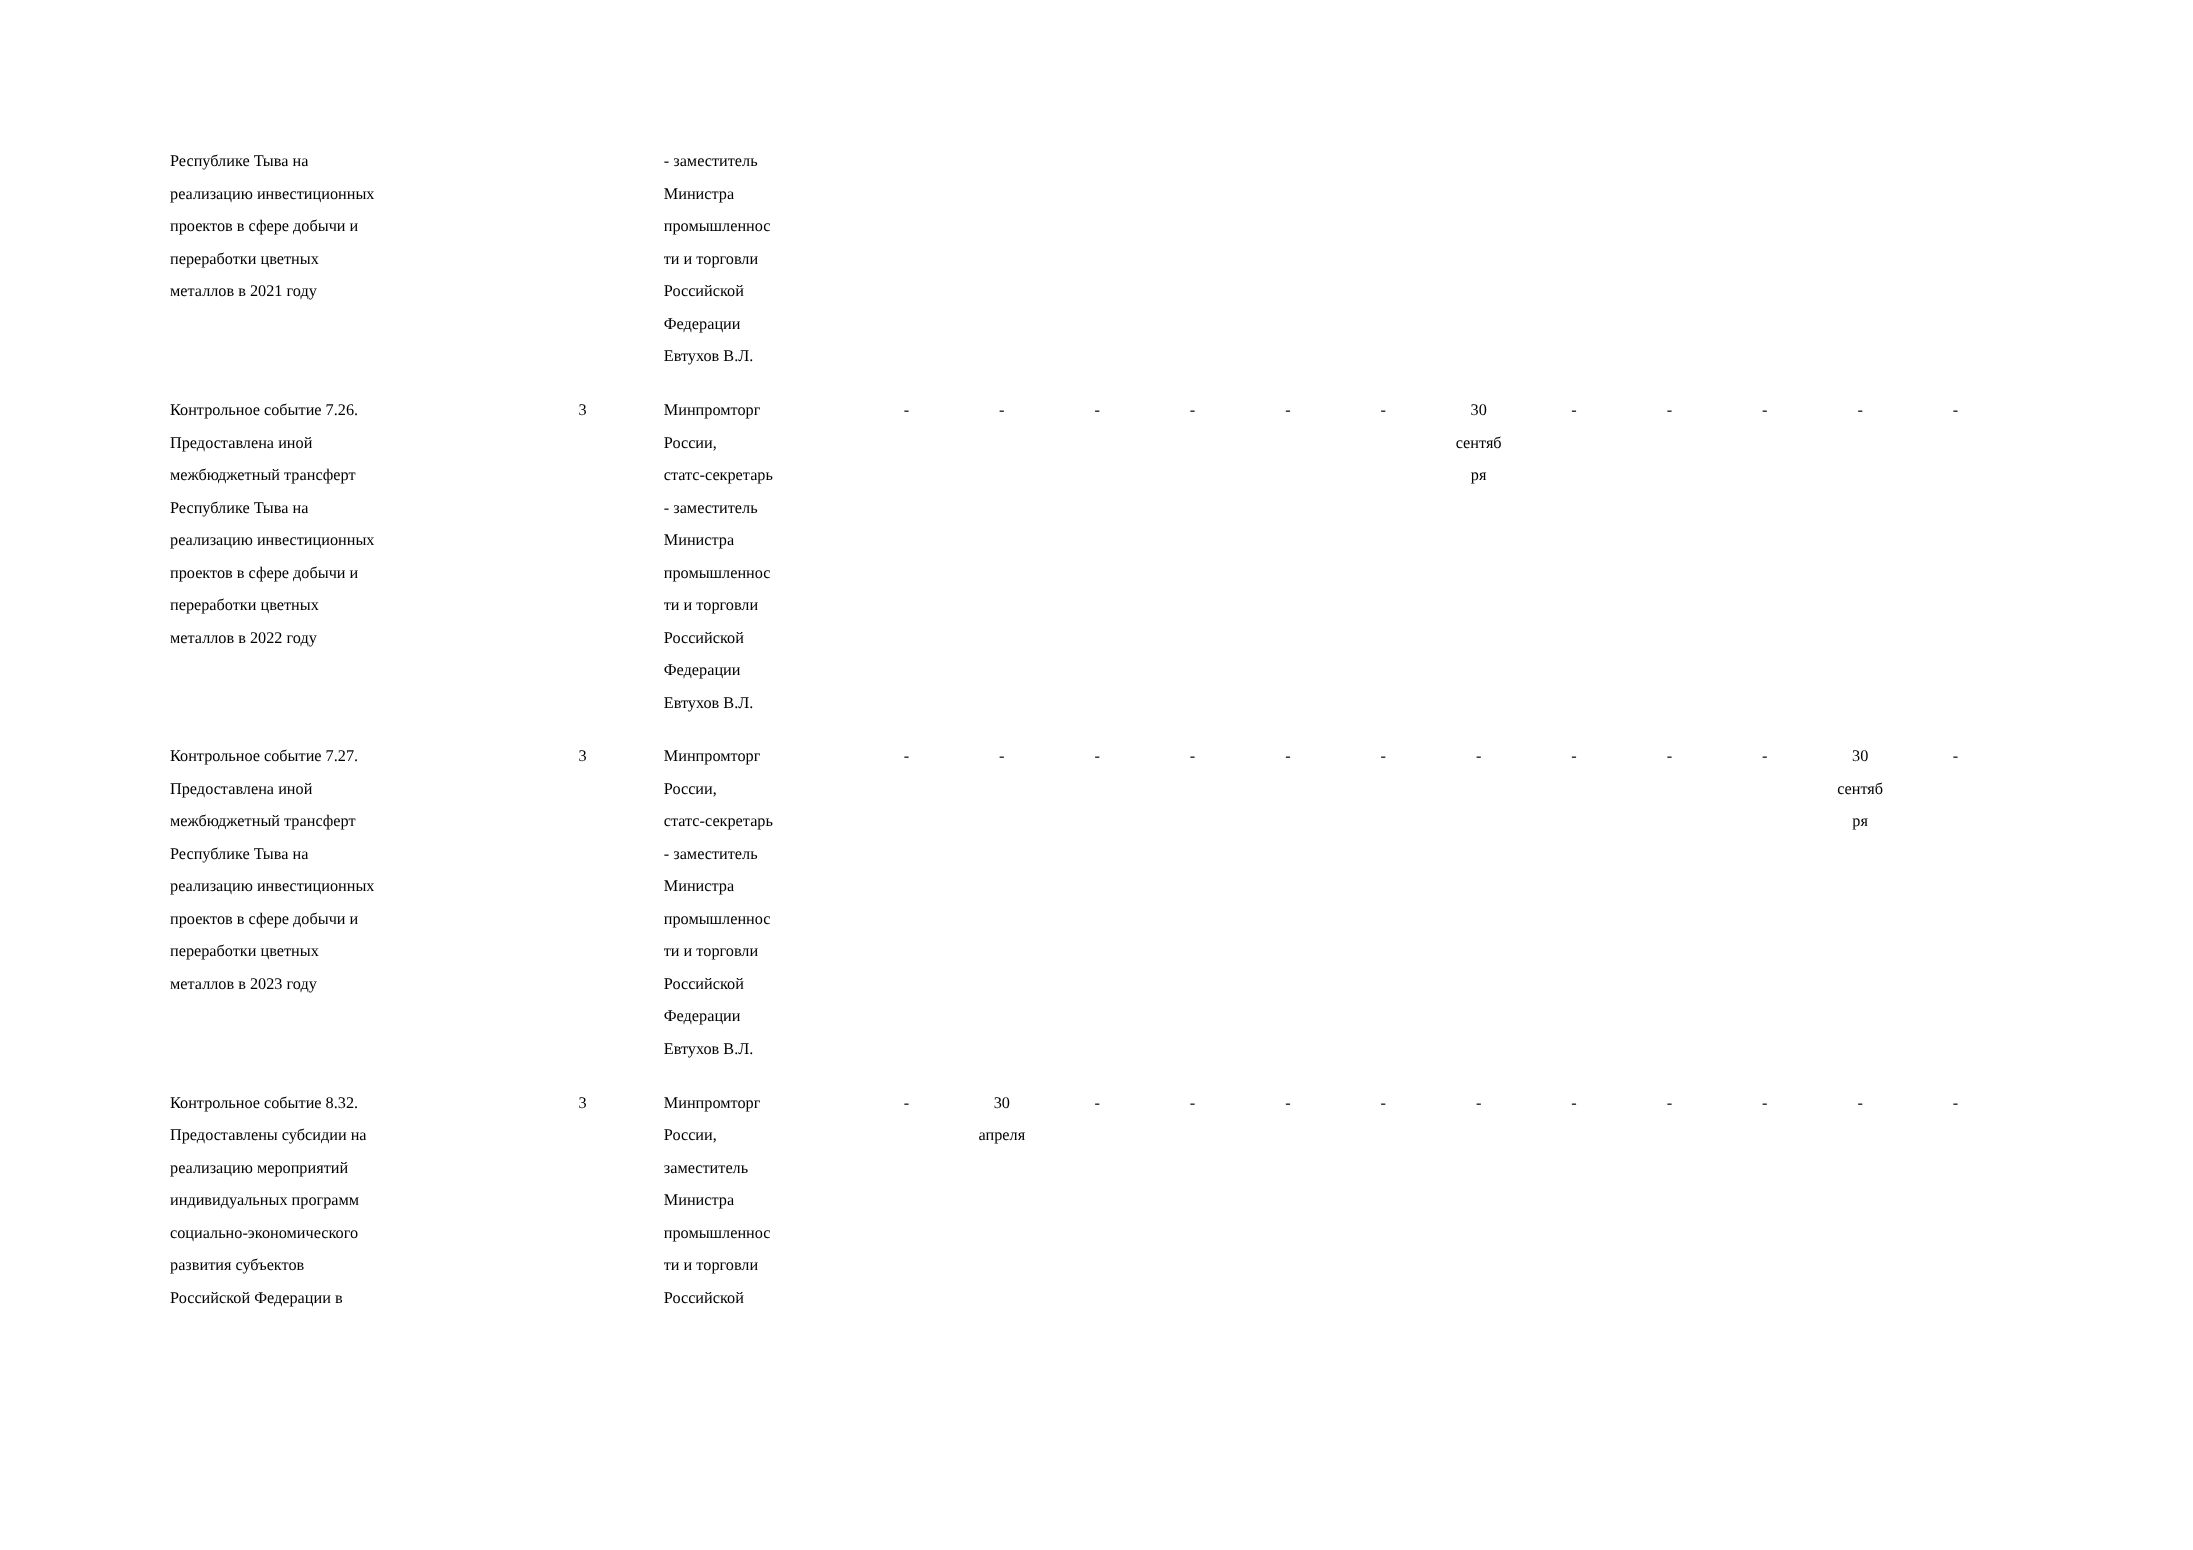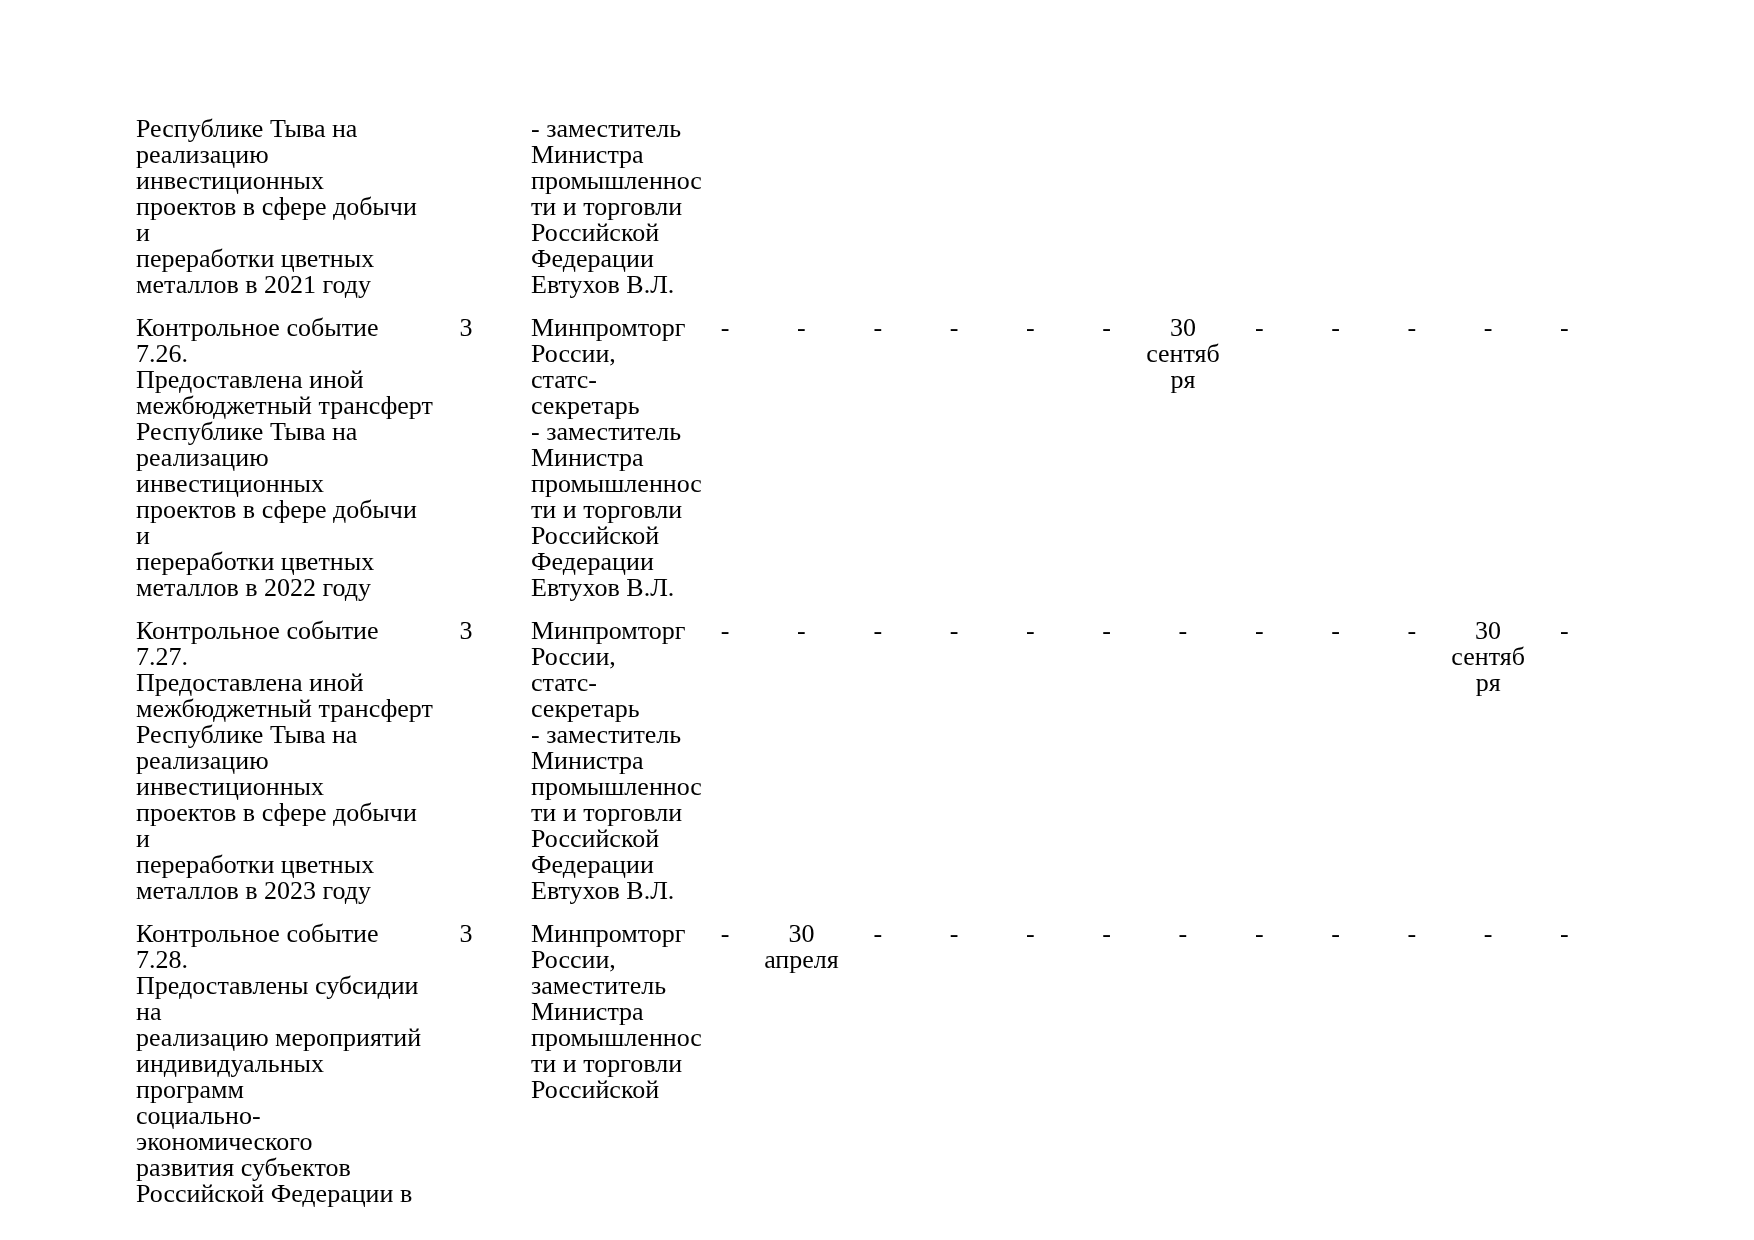--- a/index.html
+++ b/index.html
@@ -15,21 +15,21 @@
     width: 1754px;
     height: 1240px;
     padding: 116px 0 0 136px;
   }
   .trow {
     display: flex;
     align-items: flex-start;
     margin-bottom: 17px;
   }
   .cell {
-    font-size: 26px;
+    font-size: 13px;
     line-height: 26px;
     white-space: pre-line;
   }
   .desc {
     width: 300px;
     text-align: left;
   }
   .num {
     width: 60px;
     text-align: center;
@@ -152,21 +152,21 @@
       <div class="cell mcell">-</div>
       <div class="cell mcell">-</div>
       <div class="cell mcell">30
 сентяб
 ря</div>
       <div class="cell mcell">-</div>
     </div>
   </div>
 
   <div class="trow">
-    <div class="cell desc">Контрольное событие 7.28.
+    <div class="cell desc">Контрольное событие 8.32.
 Предоставлены субсидии на
 реализацию мероприятий
 индивидуальных программ
 социально-экономического
 развития субъектов
 Российской Федерации в</div>
     <div class="cell num">3</div>
     <div class="cell resp">Минпромторг
 России,
 заместитель

